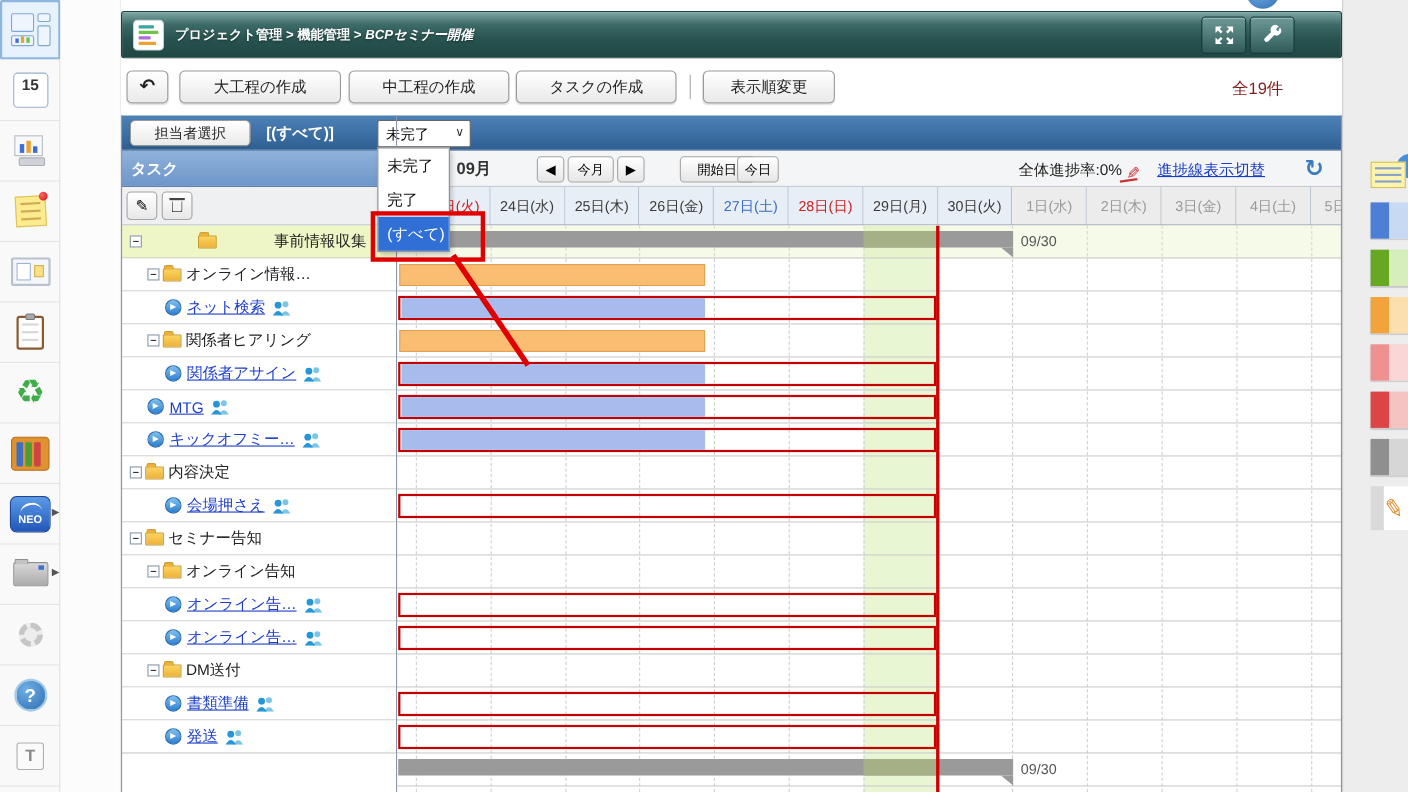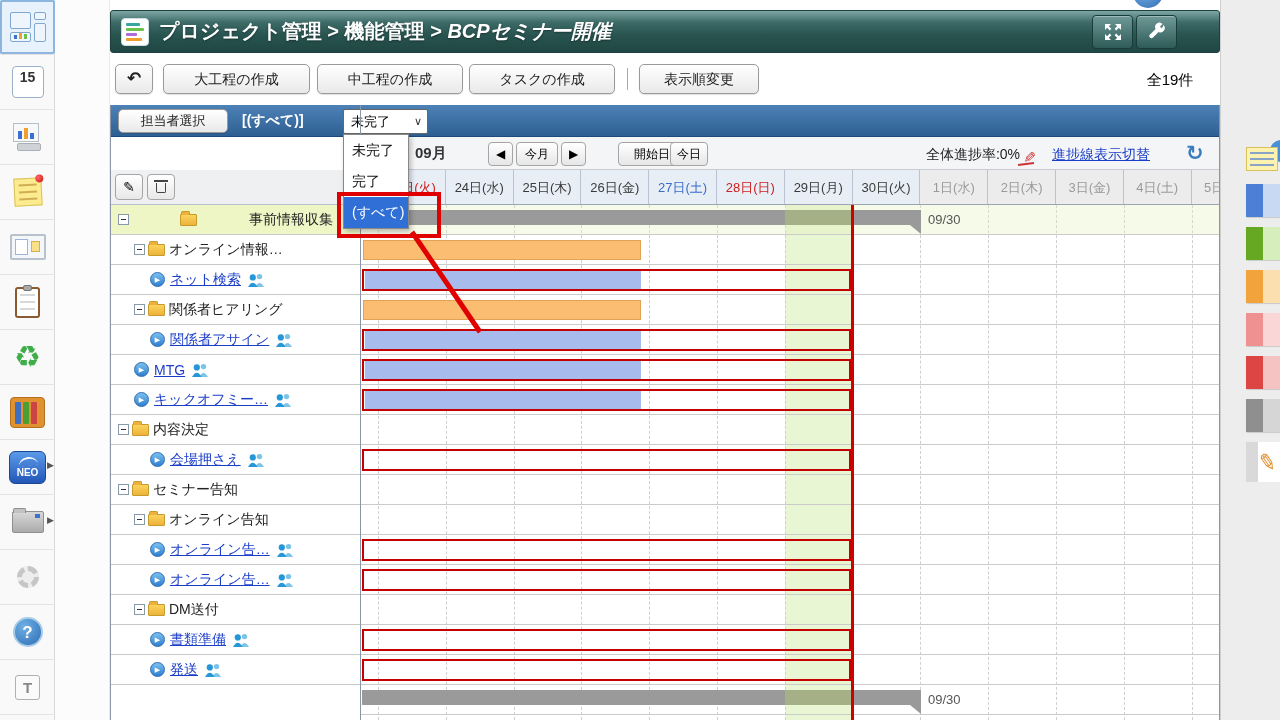--- a/index.html
+++ b/index.html
@@ -53,31 +53,31 @@
              border:2px solid #a6cbe8; color:#fff; font-weight:bold; font-size:17px; text-align:center; line-height:27px; }
   .ic-text { width:25px; height:25px; border:1px solid #b0b0b0; border-radius:3px; background:#fafafa;
              color:#888; font-size:15px; font-weight:bold; text-align:center; line-height:23px; }
 
   
   #titlebar { left:110px; top:10px; width:1110px; height:43px; border:1px solid #1d4240; border-radius:3px;
               background:linear-gradient(#7ea7a4 0%, #3c6a67 28%, #28534f 60%, #1f4744 100%);
               display:flex; align-items:center; }
   #titlebar .app-ic { width:28px; height:28px; background:#fff; border-radius:4px; margin:0 10px 0 10px; position:relative; border:1px solid #cdd; }
   #titlebar .app-ic i { position:absolute; left:4px; height:3px; border-radius:1px; }
-  #title-text { color:#fff; font-size:20px; font-weight:bold; text-shadow:0 1px 2px rgba(0,0,0,.4); }
+  #title-text { color:#fff; font-size:12px; font-weight:bold; text-shadow:0 1px 2px rgba(0,0,0,.4); }
   #title-text .proj { font-style:italic; }
   .tb-btn { position:absolute; top:4px; width:41px; height:34px; border-radius:4px; border:1px solid #173c3a;
             background:linear-gradient(#6e9996,#2e5b58); box-shadow:inset 0 1px 0 rgba(255,255,255,.35); cursor:pointer;
             display:flex; align-items:center; justify-content:center; }
 
   
   .btn { position:absolute; top:64px; height:30px; border:1px solid #9a9a9a; border-radius:5px; color:#222;
          background:linear-gradient(#ffffff,#e9e9e9); font-size:14px; text-align:center; line-height:28px;
          box-shadow:0 1px 1px rgba(0,0,0,.12); cursor:pointer; }
-  #count-label { left:1120px; top:71px; width:100px; text-align:center; font-size:15px; color:#000000; }
+  #count-label { left:1120px; top:71px; width:100px; text-align:left; font-size:15px; color:#7f1d1d; }
   #toolbar-sep { left:627px; top:68px; width:1px; height:22px; background:#aaa; }
 
   
   #filterbar { left:110px; top:105px; width:1110px; height:32px;
                background:linear-gradient(#4d82b6,#2e5f93); border-bottom:1px solid #1d4a7a; }
   #assignee-btn { left:118px; top:109px; width:110px; height:24px; line-height:22px; font-size:13px; }
   #assignee-value { left:242px; top:112px; color:#fff; font-size:14px; font-weight:bold; }
   #status-select { left:343px; top:109px; width:85px; height:25px; background:#fff; border:1px solid #666; border-radius:2px;
                    font-size:13px; line-height:23px; padding-left:7px; cursor:pointer; }
   #status-select .chev { position:absolute; right:5px; top:0; font-size:11px; color:#333; }
@@ -292,20 +292,21 @@
   <div id="count-label" class="abs">全19件</div>
 
   <div id="filterbar" class="abs"></div>
   <div id="assignee-btn" class="btn" style="top:109px;">担当者選択</div>
   <div id="assignee-value" class="abs">[(すべて)]</div>
   <div id="status-select" class="abs">
     <span>未完了</span>
     <span class="chev">∨</span>
   </div>
 
+  <div id="task-header" class="abs">タスク</div>
   <div id="tools-strip" class="abs">
     <span class="mini-btn" style="left:5px;">✎</span>
     <span class="mini-btn" style="left:37px;">
       <span style="display:inline-block; position:relative; width:12px; height:14px; top:2px;">
         <span style="position:absolute; left:-1px; top:0; width:14px; height:2px; background:#444;"></span>
         <span style="position:absolute; left:1px; top:3px; width:10px; height:10px; border:1px solid #444; border-top:none; border-radius:0 0 2px 2px;"></span>
       </span>
     </span>
   </div>
   <div id="collapse-arrow" class="abs">◀</div>

